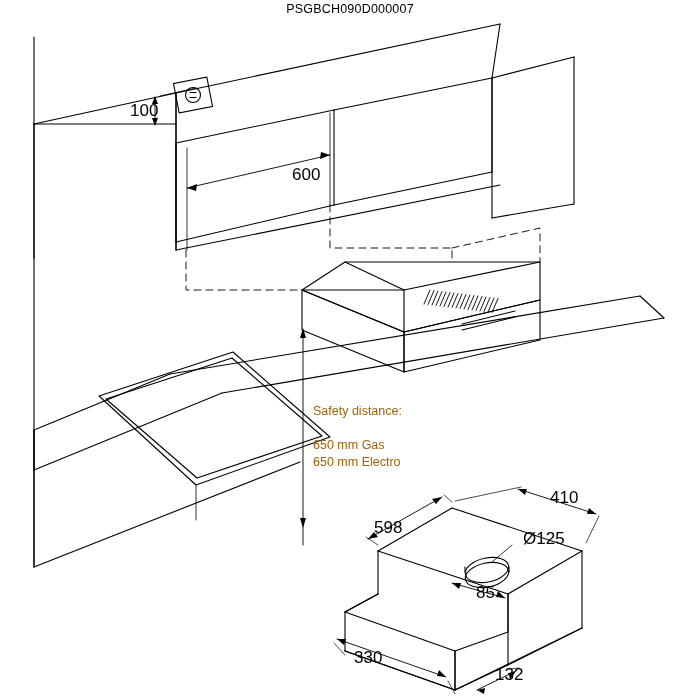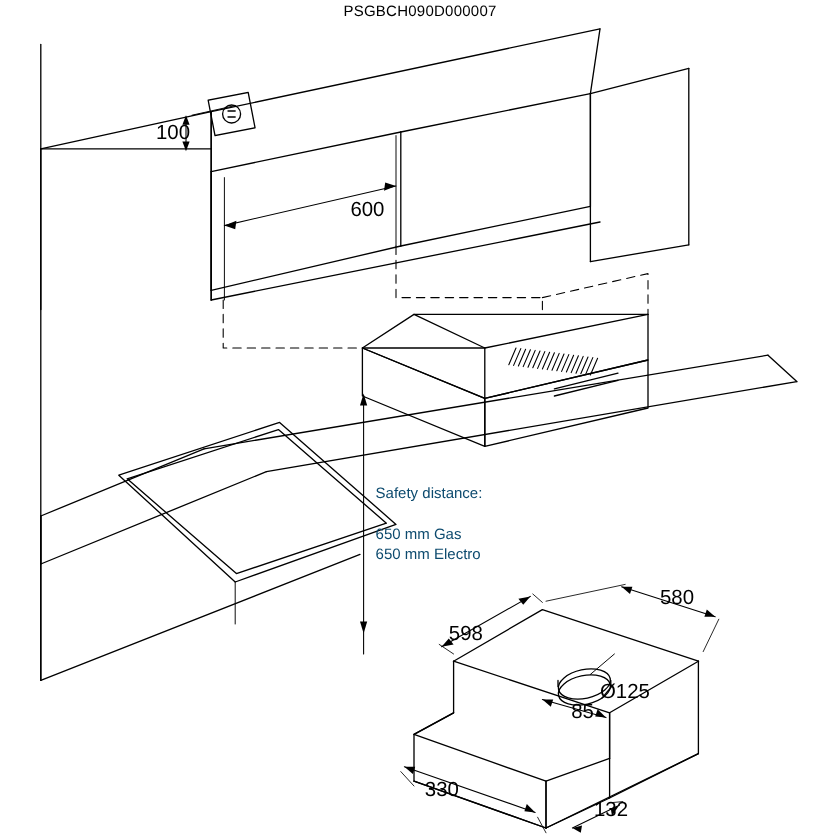--- a/index.html
+++ b/index.html
@@ -40,21 +40,21 @@
     position: absolute;
     font-size: 17px;
     color: #000;
     white-space: pre;
     line-height: 15px;
   }
   .safety {
     position: absolute;
     font-size: 12.5px;
     line-height: 17px;
-    color: #0c4a6e;
+    color: #a16207;
     white-space: pre;
   }
 </style>
 </head>
 <body>
 
 <div id="sheet">
 
   <div class="doc-code">PSGBCH090D000007</div>
 
@@ -223,20 +223,20 @@
     </g>
   </svg>
 
   <div class="lbl" style="left:130px; top:103px;">100</div>
   <div class="lbl" style="left:248px; top:167px;margin-left:44px;">600</div>
 
   <div class="safety" style="left:313px; top:403px;">Safety distance:</div>
   <div class="safety" style="left:313px; top:420px;margin-top:34px;">650 mm Electro</div>
   <div class="safety" style="left:313px; top:437px;text-align:center;">650 mm Gas</div>
 
-  <div class="lbl" style="left:550px; top:490px;">580</div>
+  <div class="lbl" style="left:550px; top:490px;">410</div>
   <div class="lbl" style="left:374px; top:520px;">598</div>
-  <div class="lbl" style="left:500px; top:531px;margin-top:38px;">Ø125</div>
+  <div class="lbl" style="left:523px; top:531px;">Ø125</div>
   <div class="lbl" style="left:476px; top:585px;">85</div>
   <div class="lbl" style="left:354px; top:650px;">330</div>
   <div class="lbl" style="left:495px; top:667px;">132</div>
 
 </div>
 
 </body></html>

